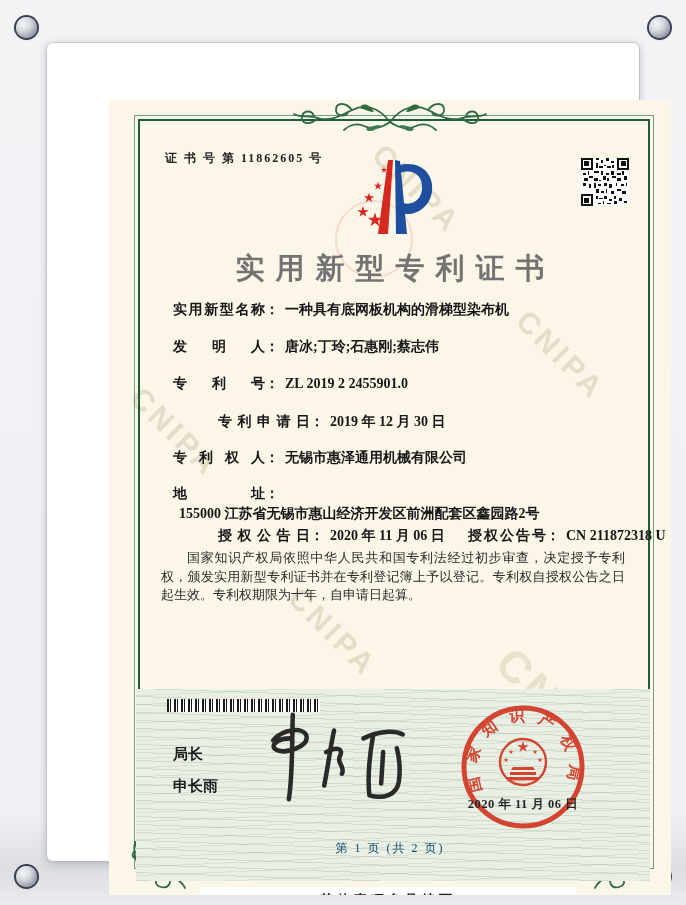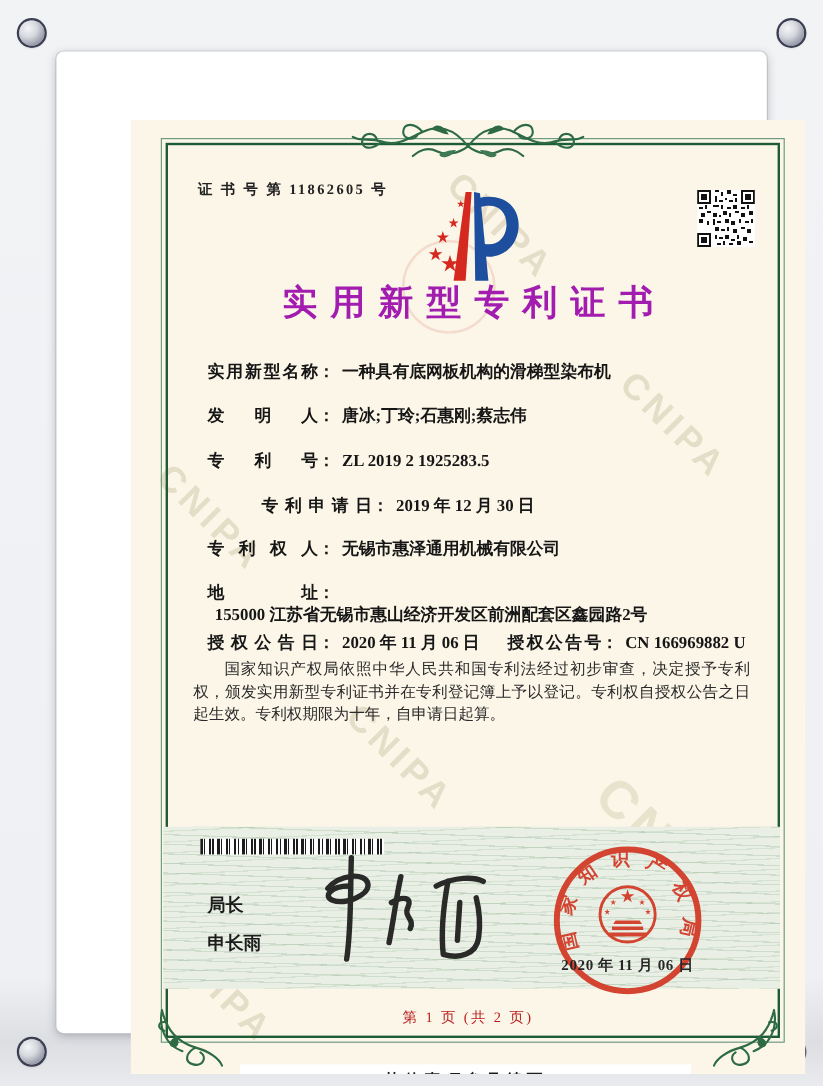--- a/index.html
+++ b/index.html
@@ -44,58 +44,58 @@
   .corner-orn{position:absolute;width:62px;height:50px;}
   .corner-orn.left{left:18px;top:740px;}
   .corner-orn.right{left:482px;top:740px;transform:scaleX(-1);}
   .cert-no{
     position:absolute;left:56px;top:50px;font-size:12px;color:#222;
     letter-spacing:2px;font-weight:600;
   }
   .logo{position:absolute;left:234px;top:56px;width:92px;height:82px;}
   .qr{position:absolute;left:472px;top:58px;width:48px;height:48px;}
   .title{
-    position:absolute;left:0;top:133px;width:100%;text-align:center;
-    font-size:29px;font-weight:bold;color:#a21caf;
+    position:absolute;left:0;top:149px;width:100%;text-align:center;
+    font-size:29px;font-weight:bold;color:#737373;
     letter-spacing:11px;padding-left:11px;box-sizing:border-box;
   }
   .frow{position:absolute;left:64px;width:468px;font-size:14px;color:#161616;font-weight:600;}
   .lbl{display:inline-block;width:92px;text-align:justify;text-align-last:justify;}
   .colon{display:inline-block;}
   .val{margin-left:6px;}
   .val.wrapv{display:inline-block;width:362px;vertical-align:top;line-height:1.55;}
   .pair2{position:absolute;left:226px;top:0;}
   .pair2 .lbl{width:78px;padding-left:24px;}
   .paras{
     position:absolute;left:52px;top:449px;width:464px;
     font-size:13px;line-height:18.6px;color:#2a2a2a;text-align:justify;
   }
   .paras p{margin:0;text-indent:2em;}
   .section{
-    position:absolute;left:27px;top:589px;width:514px;height:135px;
+    position:absolute;left:27px;top:589px;width:514px;height:192px;
     background-color:#e9efe4;
     background-image:
       repeating-linear-gradient(2deg, rgba(124,164,128,.25) 0 1px, transparent 1px 8px),
       repeating-linear-gradient(-2.5deg, rgba(124,164,128,.18) 0 1px, transparent 1px 9px);
   }
   .barcode{
     position:absolute;left:31px;top:10px;width:153px;height:13px;
     background:repeating-linear-gradient(90deg,#1b1b1b 0 2px,#fdfdfd 2px 3px,#1b1b1b 3px 4px,#fdfdfd 4px 7px,#1b1b1b 7px 9px,#fdfdfd 9px 10px,#1b1b1b 10px 11px,#fdfdfd 11px 14px);
   }
   .dir-title,.dir-name{
     position:absolute;left:37px;font-family:"Liberation Sans","DejaVu Sans",sans-serif;
     font-weight:bold;font-size:15px;color:#1c1c1c;
   }
   .dir-title{top:56px;}
   .dir-name{top:88px;}
   .sig{position:absolute;left:110px;top:16px;width:180px;height:108px;}
   .seal{position:absolute;left:325px;top:16px;width:124px;height:124px;opacity:.95;}
   .page-info{
     position:absolute;left:0;top:740px;width:100%;text-align:center;
-    font-size:12px;color:#b91c1c;letter-spacing:2px;
+    font-size:12px;color:#0c4a6e;letter-spacing:2px;
   }
   .footer-strip{
     position:absolute;left:91px;top:770px;width:376px;height:25px;background:#ffffff;
     text-align:center;line-height:25px;font-size:13px;color:#1c1c1c;letter-spacing:4px;font-weight:600;margin-top:17px;
   }
   .green-stroke{stroke:#2e6b45;fill:none;stroke-width:1.8;stroke-linecap:round;}
 </style>
 </head>
 <body>
 
@@ -238,35 +238,35 @@
 
     <div class="title">实用新型专利证书</div>
 
     <div class="frow" style="top:238px;">
       <span class="lbl">发明人</span><span class="colon">：</span><span class="val">唐冰;丁玲;石惠刚;蔡志伟</span>
     </div>
     <div class="frow" style="top:201px;">
       <span class="lbl">实用新型名称</span><span class="colon">：</span><span class="val">一种具有底网板机构的滑梯型染布机</span>
     </div>
     <div class="frow" style="top:275px;">
-      <span class="lbl">专利号</span><span class="colon">：</span><span class="val">ZL 2019 2 1925283.5</span>
+      <span class="lbl">专利号</span><span class="colon">：</span><span class="val">ZL 2019 2 2455901.0</span>
     </div>
     <div class="frow" style="top:313px;margin-left:45px;">
       <span class="lbl">专利申请日</span><span class="colon">：</span><span class="val">2019 年 12 月 30 日</span>
     </div>
     <div class="frow" style="top:349px;">
       <span class="lbl">专利权人</span><span class="colon">：</span><span class="val">无锡市惠泽通用机械有限公司</span>
     </div>
     <div class="frow" style="top:385px;">
       <span class="lbl">地址</span><span class="colon">：</span><span class="val wrapv">155000 江苏省无锡市惠山经济开发区前洲配套区鑫园路2号</span>
     </div>
-    <div class="frow" style="top:427px;">
+    <div class="frow" style="top:427px;margin-left:45px;">
       <span class="lbl">授权公告日</span><span class="colon">：</span><span class="val">2020 年 11 月 06 日</span>
       <span class="pair2">
-        <span class="lbl">授权公告号</span><span class="colon">：</span><span class="val">CN 166969882 U</span>
+        <span class="lbl">授权公告号</span><span class="colon">：</span><span class="val">CN 211872318 U</span>
       </span>
     </div>
 
     <div class="paras">
       <p>国家知识产权局依照中华人民共和国专利法经过初步审查，决定授予专利权，颁发实用新型专利证书并在专利登记簿上予以登记。专利权自授权公告之日起生效。专利权期限为十年，自申请日起算。</p>
     </div>
 
     <div class="section">
       <div class="barcode"></div>
       <div class="dir-title">局长</div>

